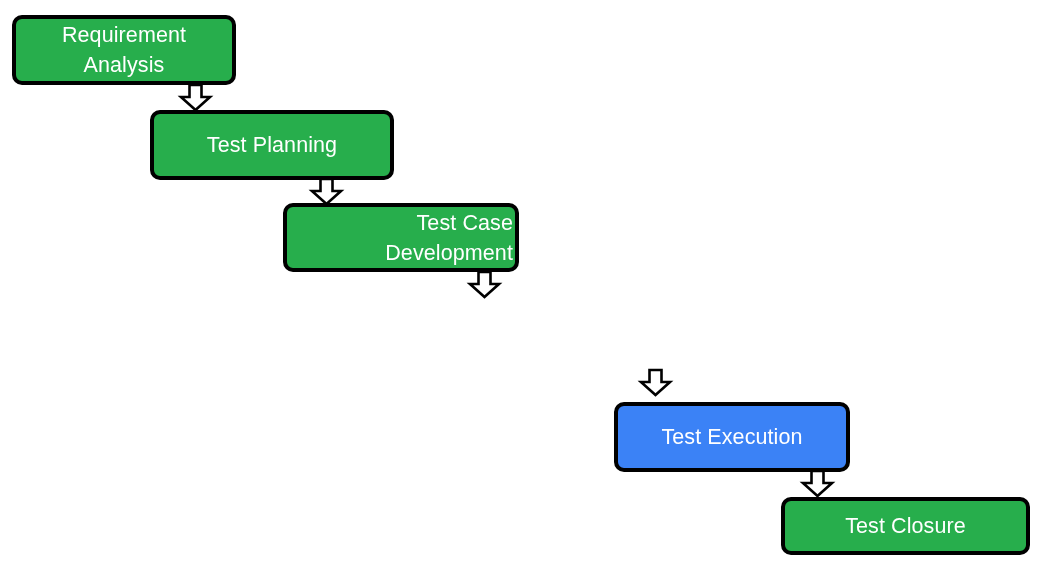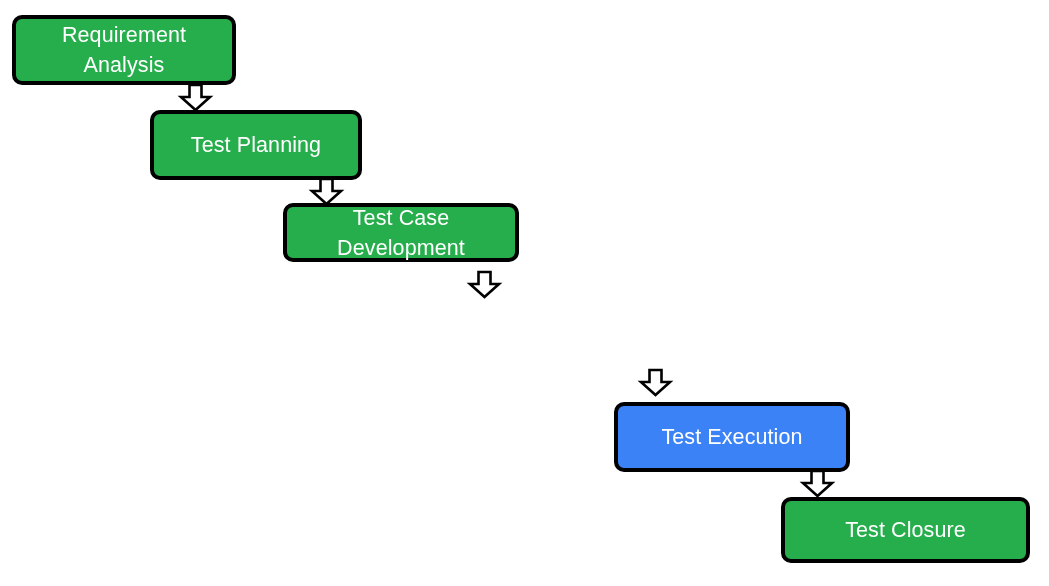--- a/index.html
+++ b/index.html
@@ -80,31 +80,31 @@
     <svg width="31" height="27" viewBox="0 0 31 27">
       <polygon points="9.5,1 21.5,1 21.5,13 30,13 15.5,26 1,13 9.5,13" fill="#ffffff" stroke="#000000" stroke-width="2.6" stroke-linejoin="miter"></polygon>
     </svg>
   </div>
 
   <div class="node" id="node-0" style="left: 12px; top: 15px; width: 224px; height: 70px; background: rgb(39, 174, 76); border-color: rgb(0, 0, 0); color: rgb(255, 255, 255);">
     <span class="node-label">Requirement
 Analysis</span>
   </div>
 
-  <div class="node" id="node-1" style="left: 150px; top: 110px; width: 212px; height: 70px; background: rgb(39, 174, 76); border-color: rgb(0, 0, 0); color: rgb(255, 255, 255);">
+  <div class="node" id="node-1" style="left: 150px; top: 110px; width: 244px; height: 70px; background: rgb(39, 174, 76); border-color: rgb(0, 0, 0); color: rgb(255, 255, 255);">
     <span class="node-label">Test Planning</span>
   </div>
 
-  <div class="node" id="node-2" style="left: 283px; top: 203px; width: 236px; height: 59px; background: rgb(39, 174, 76); border-color: rgb(0, 0, 0); color: rgb(255, 255, 255);">
+  <div class="node" id="node-2" style="left: 283px; top: 203px; width: 236px; height: 69px; background: rgb(39, 174, 76); border-color: rgb(0, 0, 0); color: rgb(255, 255, 255); text-align: right;">
     <span class="node-label">Test Case
 Development</span>
   </div>
 
 
   <div class="node" id="node-4" style="left: 614px; top: 402px; width: 236px; height: 70px; background: #3b82f6; border-color: rgb(0, 0, 0); color: rgb(255, 255, 255);">
     <span class="node-label">Test Execution</span>
   </div>
 
-  <div class="node" id="node-5" style="left: 781px; top: 497px; width: 249px; height: 66px; background: rgb(39, 174, 76); border-color: rgb(0, 0, 0); color: rgb(255, 255, 255);">
+  <div class="node" id="node-5" style="left: 781px; top: 497px; width: 249px; height: 58px; background: rgb(39, 174, 76); border-color: rgb(0, 0, 0); color: rgb(255, 255, 255);">
     <span class="node-label">Test Closure</span>
   </div>
 
 </div>
 
 </body></html>

